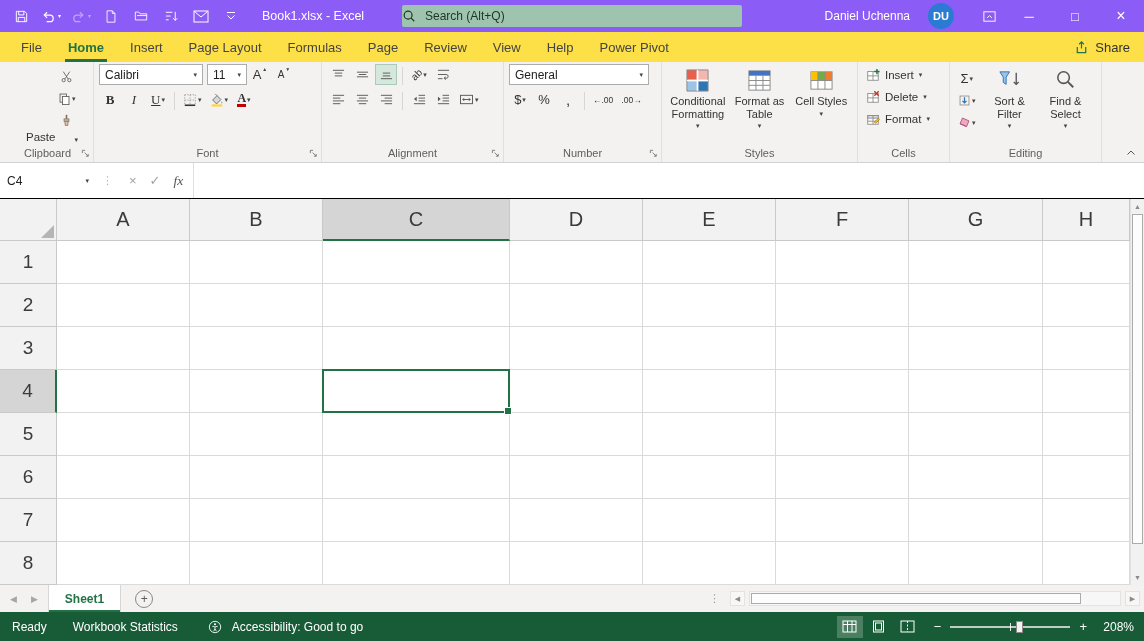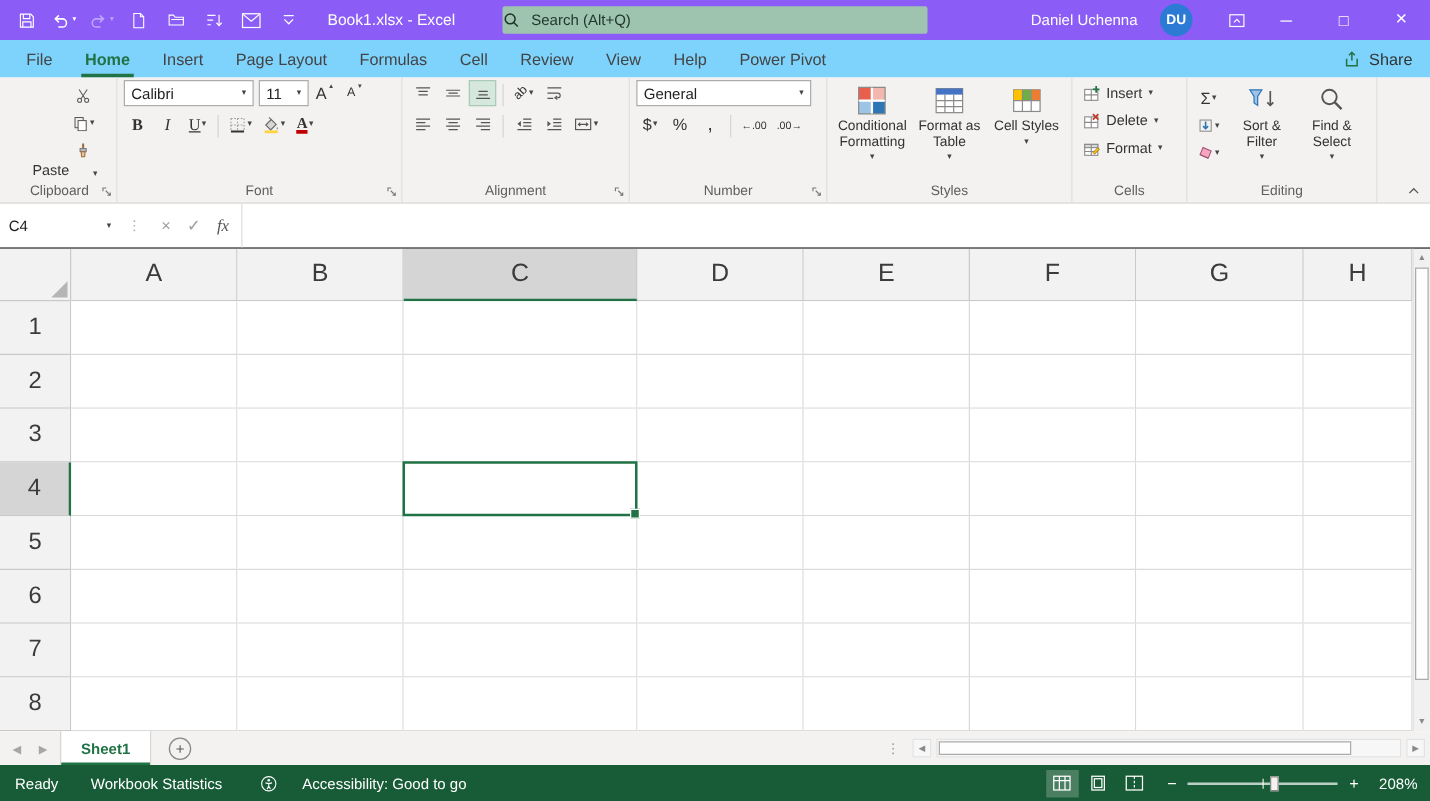--- a/index.html
+++ b/index.html
@@ -17,21 +17,21 @@
   .tb-title{margin-left:18px;font-size:12.5px;white-space:nowrap}
   .searchbox{position:absolute;left:50%;top:5px;transform:translateX(-50%);width:340px;height:22px;background:#9EC4AF;border-radius:2px;display:flex;align-items:center;gap:9px;padding:0 0}
   .searchbox span{font-size:12px;color:#1E3527}
   .tb-right{margin-left:auto;display:flex;align-items:center;height:100%}
   .user-name{font-size:12px;margin-right:18px}
   .avatar{width:26px;height:26px;border-radius:50%;background:#2B7BD4;color:#fff;font-size:11px;font-weight:bold;display:flex;align-items:center;justify-content:center;margin-right:18px}
   .tb-iconbtn{width:34px;height:32px;display:flex;align-items:center;justify-content:center}
   .win-btn{width:46px;height:32px;display:flex;align-items:center;justify-content:center;color:#fff;font-size:13px}
 
   
-  .tabrow{position:absolute;top:32px;left:0;right:0;height:30px;background:#7dd3fc;display:flex;align-items:stretch;padding-left:8px}
+  .tabrow{position:absolute;top:32px;left:0;right:0;height:30px;background:#fde047;display:flex;align-items:stretch;padding-left:8px}
   .tab{padding:0 13px;display:flex;align-items:center;font-size:13px;color:#444;position:relative}
   .tab.active{color:#217346;font-weight:700}
   .tab.active::after{content:'';position:absolute;left:10px;right:10px;bottom:0;height:3px;background:#217346}
   .share-btn{margin-left:auto;margin-right:14px;display:flex;align-items:center;gap:6px;font-size:13px;color:#333}
 
   
   .ribbon{position:absolute;top:62px;left:0;right:0;height:101px;background:#F3F2F1;display:flex;align-items:stretch;padding-left:2px;border-bottom:1px solid #D4D2D0}
   .rgroup{display:flex;flex-direction:column;position:relative;border-right:1px solid #E1DFDD;overflow:hidden}
   .gcontent{flex:1;display:flex;padding:4px 5px 0}
   .gfooter{height:19px;display:flex;align-items:center;justify-content:center;font-size:11px;color:#605E5C;position:relative}
@@ -102,21 +102,21 @@
   .hscroll{margin-left:auto;display:flex;align-items:center;gap:4px;padding-right:4px}
   .splitdots{color:#9A9A9A;font-size:11px;margin-right:6px}
   .hs-btn{width:15px;height:15px;display:flex;align-items:center;justify-content:center;color:#8A8A8A;font-size:7px;background:#F7F7F7;border:1px solid #E3E3E3}
   .hs-track{width:372px;height:15px;background:#F7F7F7;border:1px solid #E3E3E3;display:flex;align-items:center;padding:0 1px}
   .hs-thumb{width:330px;height:11px;background:#FDFDFD;border:1px solid #ABABAB}
 
   
   .statusbar{position:absolute;top:612px;left:0;right:0;height:29px;background:#185C37;color:#fff;display:flex;align-items:center;font-size:12px}
   .sb-ready{margin-left:12px}
   .sb-stats{margin-left:26px}
-  .sb-access{margin-left:30px;display:flex;align-items:center;gap:20px}
+  .sb-access{margin-left:30px;display:flex;align-items:center;gap:10px}
   .sb-right{margin-left:auto;display:flex;align-items:center;gap:9px;padding-right:10px}
   .viewbtns{display:flex;gap:3px;margin-right:4px}
   .viewbtn{width:26px;height:22px;display:flex;align-items:center;justify-content:center}
   .viewbtn.pressed{background:rgba(255,255,255,.22)}
   .zoomglyph{font-size:13px;color:#fff}
   .zoomtrack{width:120px;height:14px;position:relative;display:flex;align-items:center}
   .zoomline{width:100%;height:2px;background:rgba(255,255,255,.7)}
   .zoomnotch{position:absolute;left:50%;top:3px;width:1px;height:8px;background:rgba(255,255,255,.85)}
   .zoomthumb{position:absolute;left:55%;top:1px;width:7px;height:12px;background:#F3F2F1;border:1px solid #8A8886}
   .zoompct{min-width:38px;text-align:right}
@@ -207,21 +207,21 @@
       </button>
   </div>
 </div>
 
 <div class="tabrow">
   <div class="tab">File</div>
   <div class="tab active">Home</div>
   <div class="tab">Insert</div>
   <div class="tab">Page Layout</div>
   <div class="tab">Formulas</div>
-  <div class="tab">Cell</div>
+  <div class="tab">Page</div>
   <div class="tab">Review</div>
   <div class="tab">View</div>
   <div class="tab">Help</div>
   <div class="tab">Power Pivot</div>
   <button class="share-btn">
     <svg width="15" height="15" viewBox="0 0 16 16" fill="none" stroke="#217346" stroke-width="1.3">
         <path d="M3.5 7.5v6h9v-6"></path>
         <path d="M8 9V2.5"></path>
         <path d="M5.5 4.5L8 2l2.5 2.5"></path>
       </svg>

